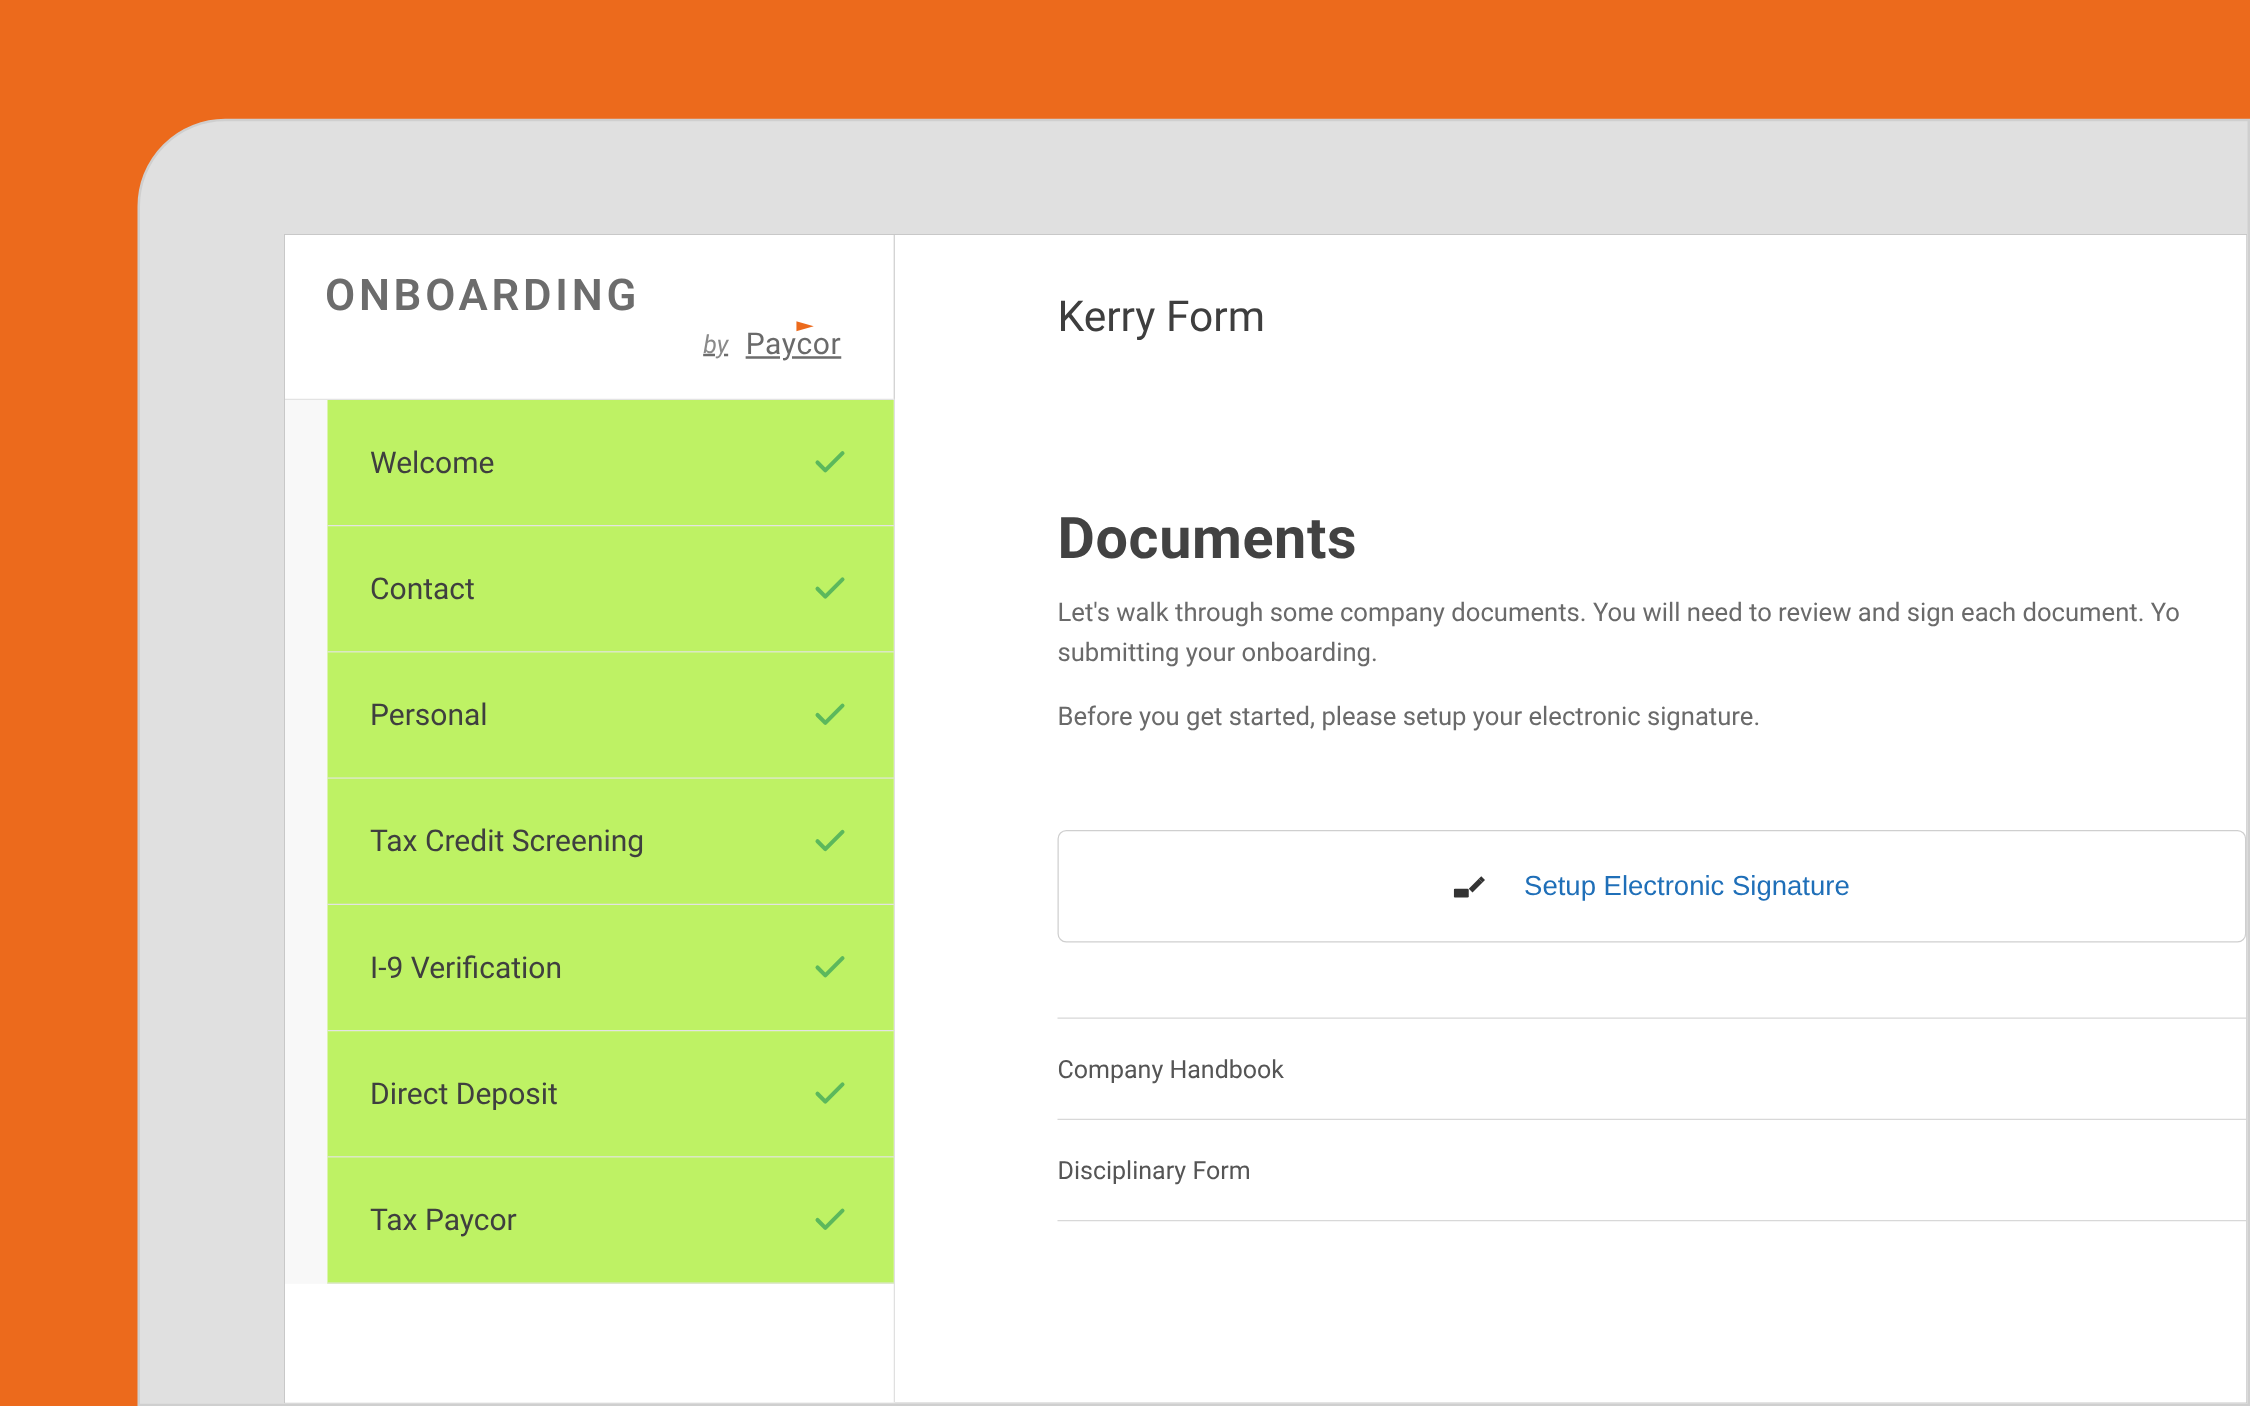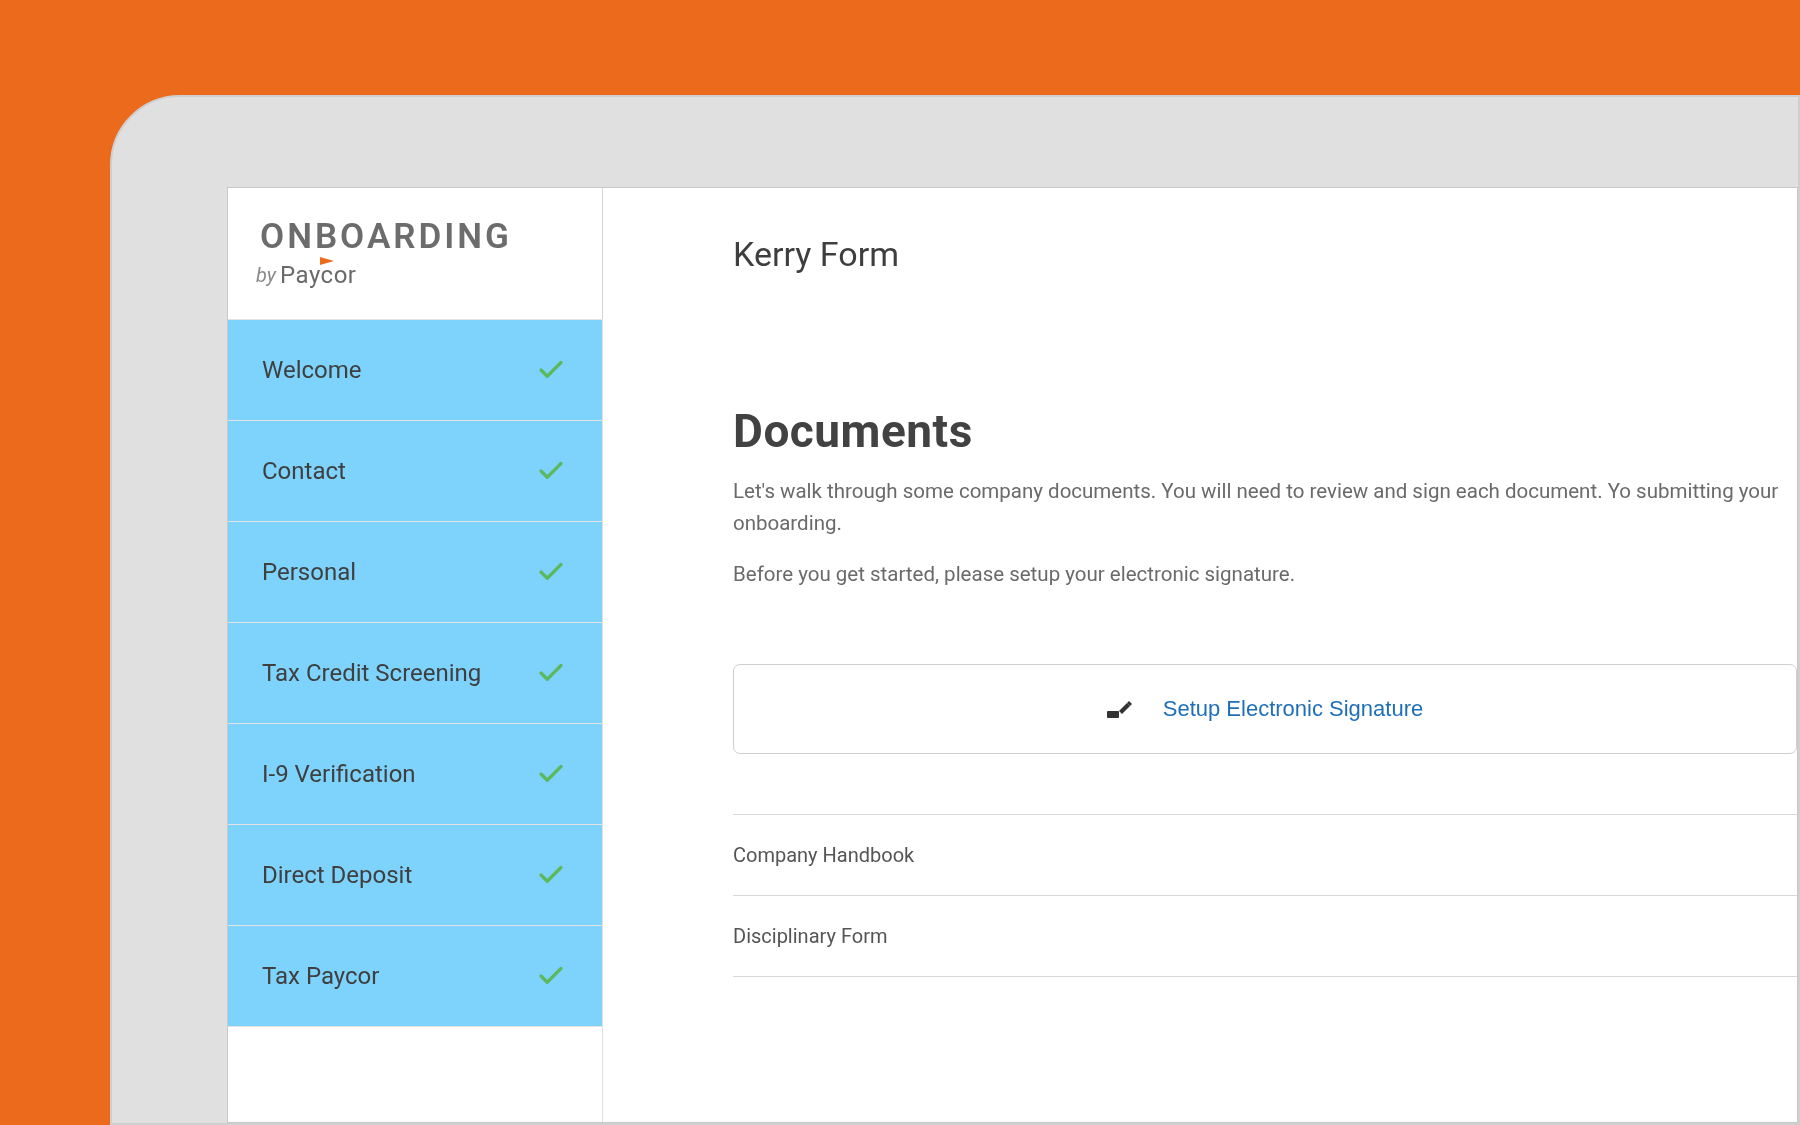--- a/index.html
+++ b/index.html
@@ -33,21 +33,21 @@
       bottom: 0;
       background: #ffffff;
       border: 1px solid #c8c8c8;
     }
     .app {
       display: flex;
       width: 100%;
       height: 100%;
     }
     .sidebar {
-      width: 375px;
+      width: 488px;
       flex-shrink: 0;
       background: #ffffff;
       border-right: 1px solid #e0e0e0;
       display: flex;
       flex-direction: column;
     }
     .sidebar-header {
       padding: 28px 28px 30px 28px;
       border-bottom: 1px solid #e3e3e3;
       text-align: right;
@@ -72,21 +72,23 @@
     }
     .brand-sub {
       margin-top: 4px;
       font-size: 24px;
       color: #6c6c6c;
       font-style: italic;
       text-align: right;
       padding-right: 14px;
       display: flex;
       align-items: center;
-      gap: 6px;
+      justify-content: flex-end;
+      gap: 16px;
+      text-decoration: underline;
     }
     .brand-by {
       font-style: italic;
       font-size: 20px;
       color: #8a8a8a;
       margin-right: -2px;
     }
     .brand-paycor {
       font-weight: 400;
       font-style: normal;
@@ -103,21 +105,22 @@
       background: #f8f8f8;
     }
     .nav-item {
       display: flex;
       align-items: center;
       justify-content: space-between;
       padding: 0 36px 0 34px;
       height: 101px;
       border-bottom: 1px solid #e3e3e3;
       cursor: pointer;
-      background: #7dd3fc;
+      background: #bef264;
+      margin-left: 34px;
     }
     .nav-label {
       font-size: 24px;
       color: #3f3f3f;
       font-weight: 400;
     }
     .check-icon {
       width: 30px;
       height: 30px;
       flex-shrink: 0;

